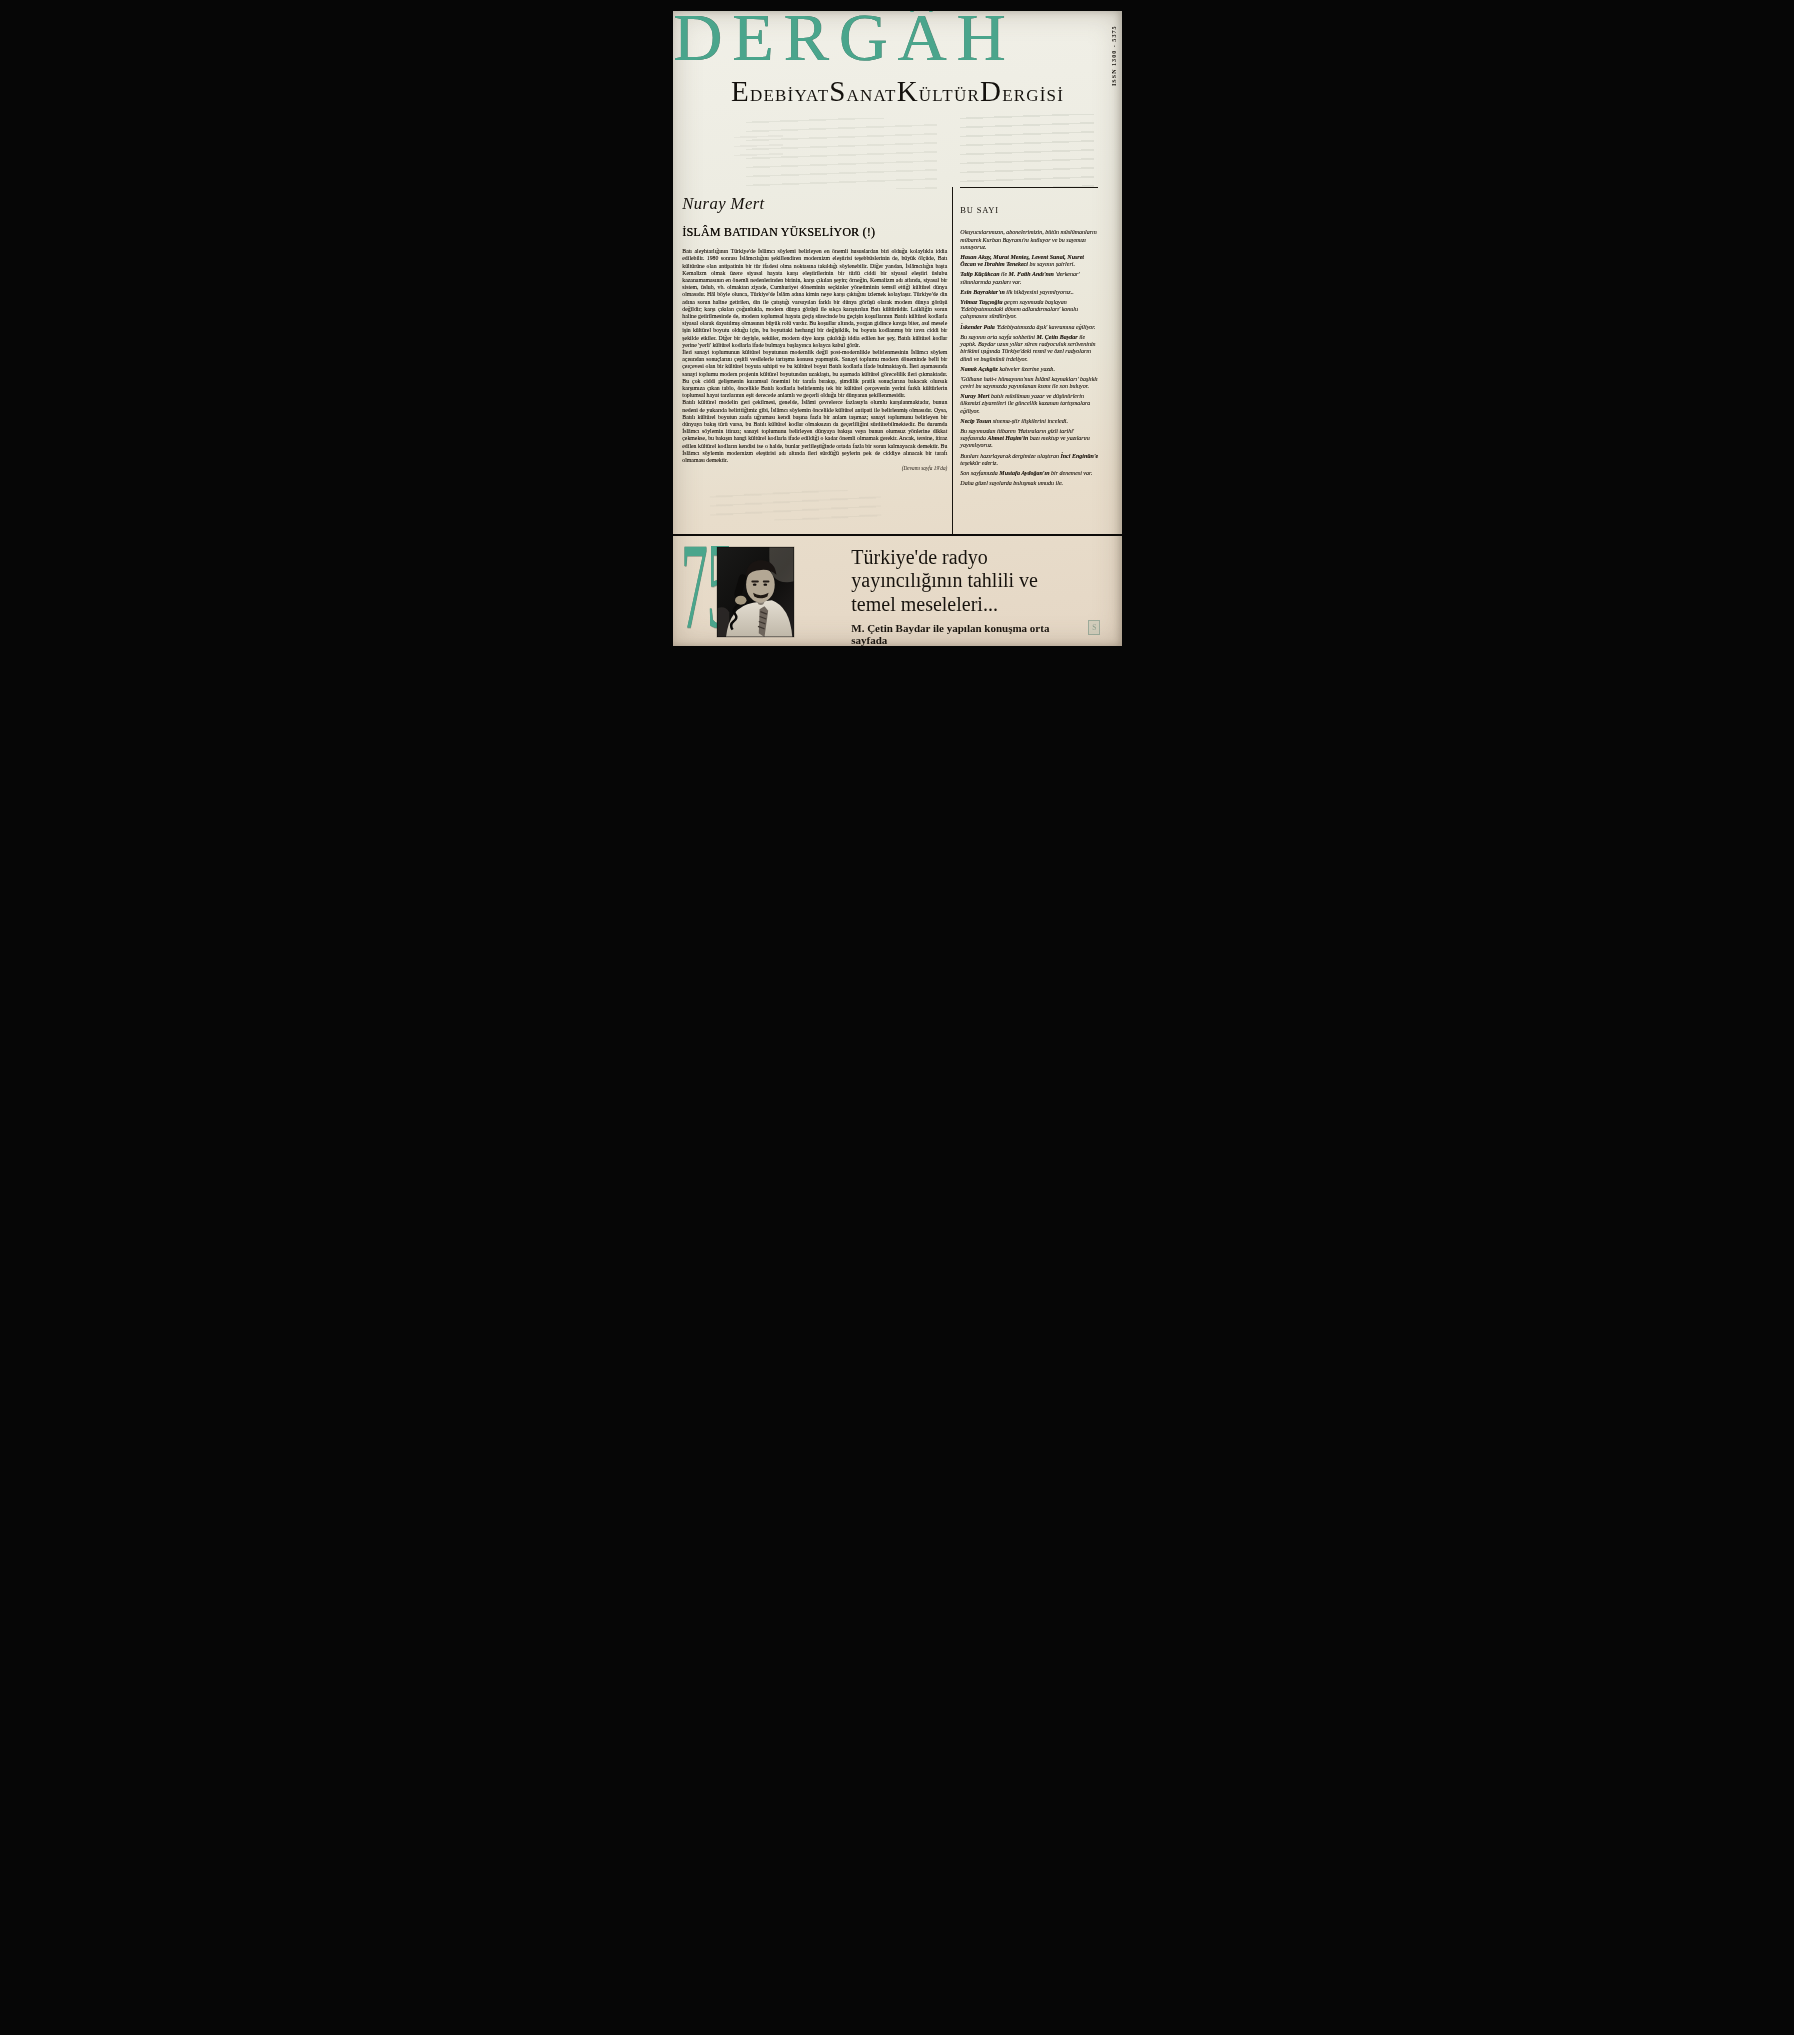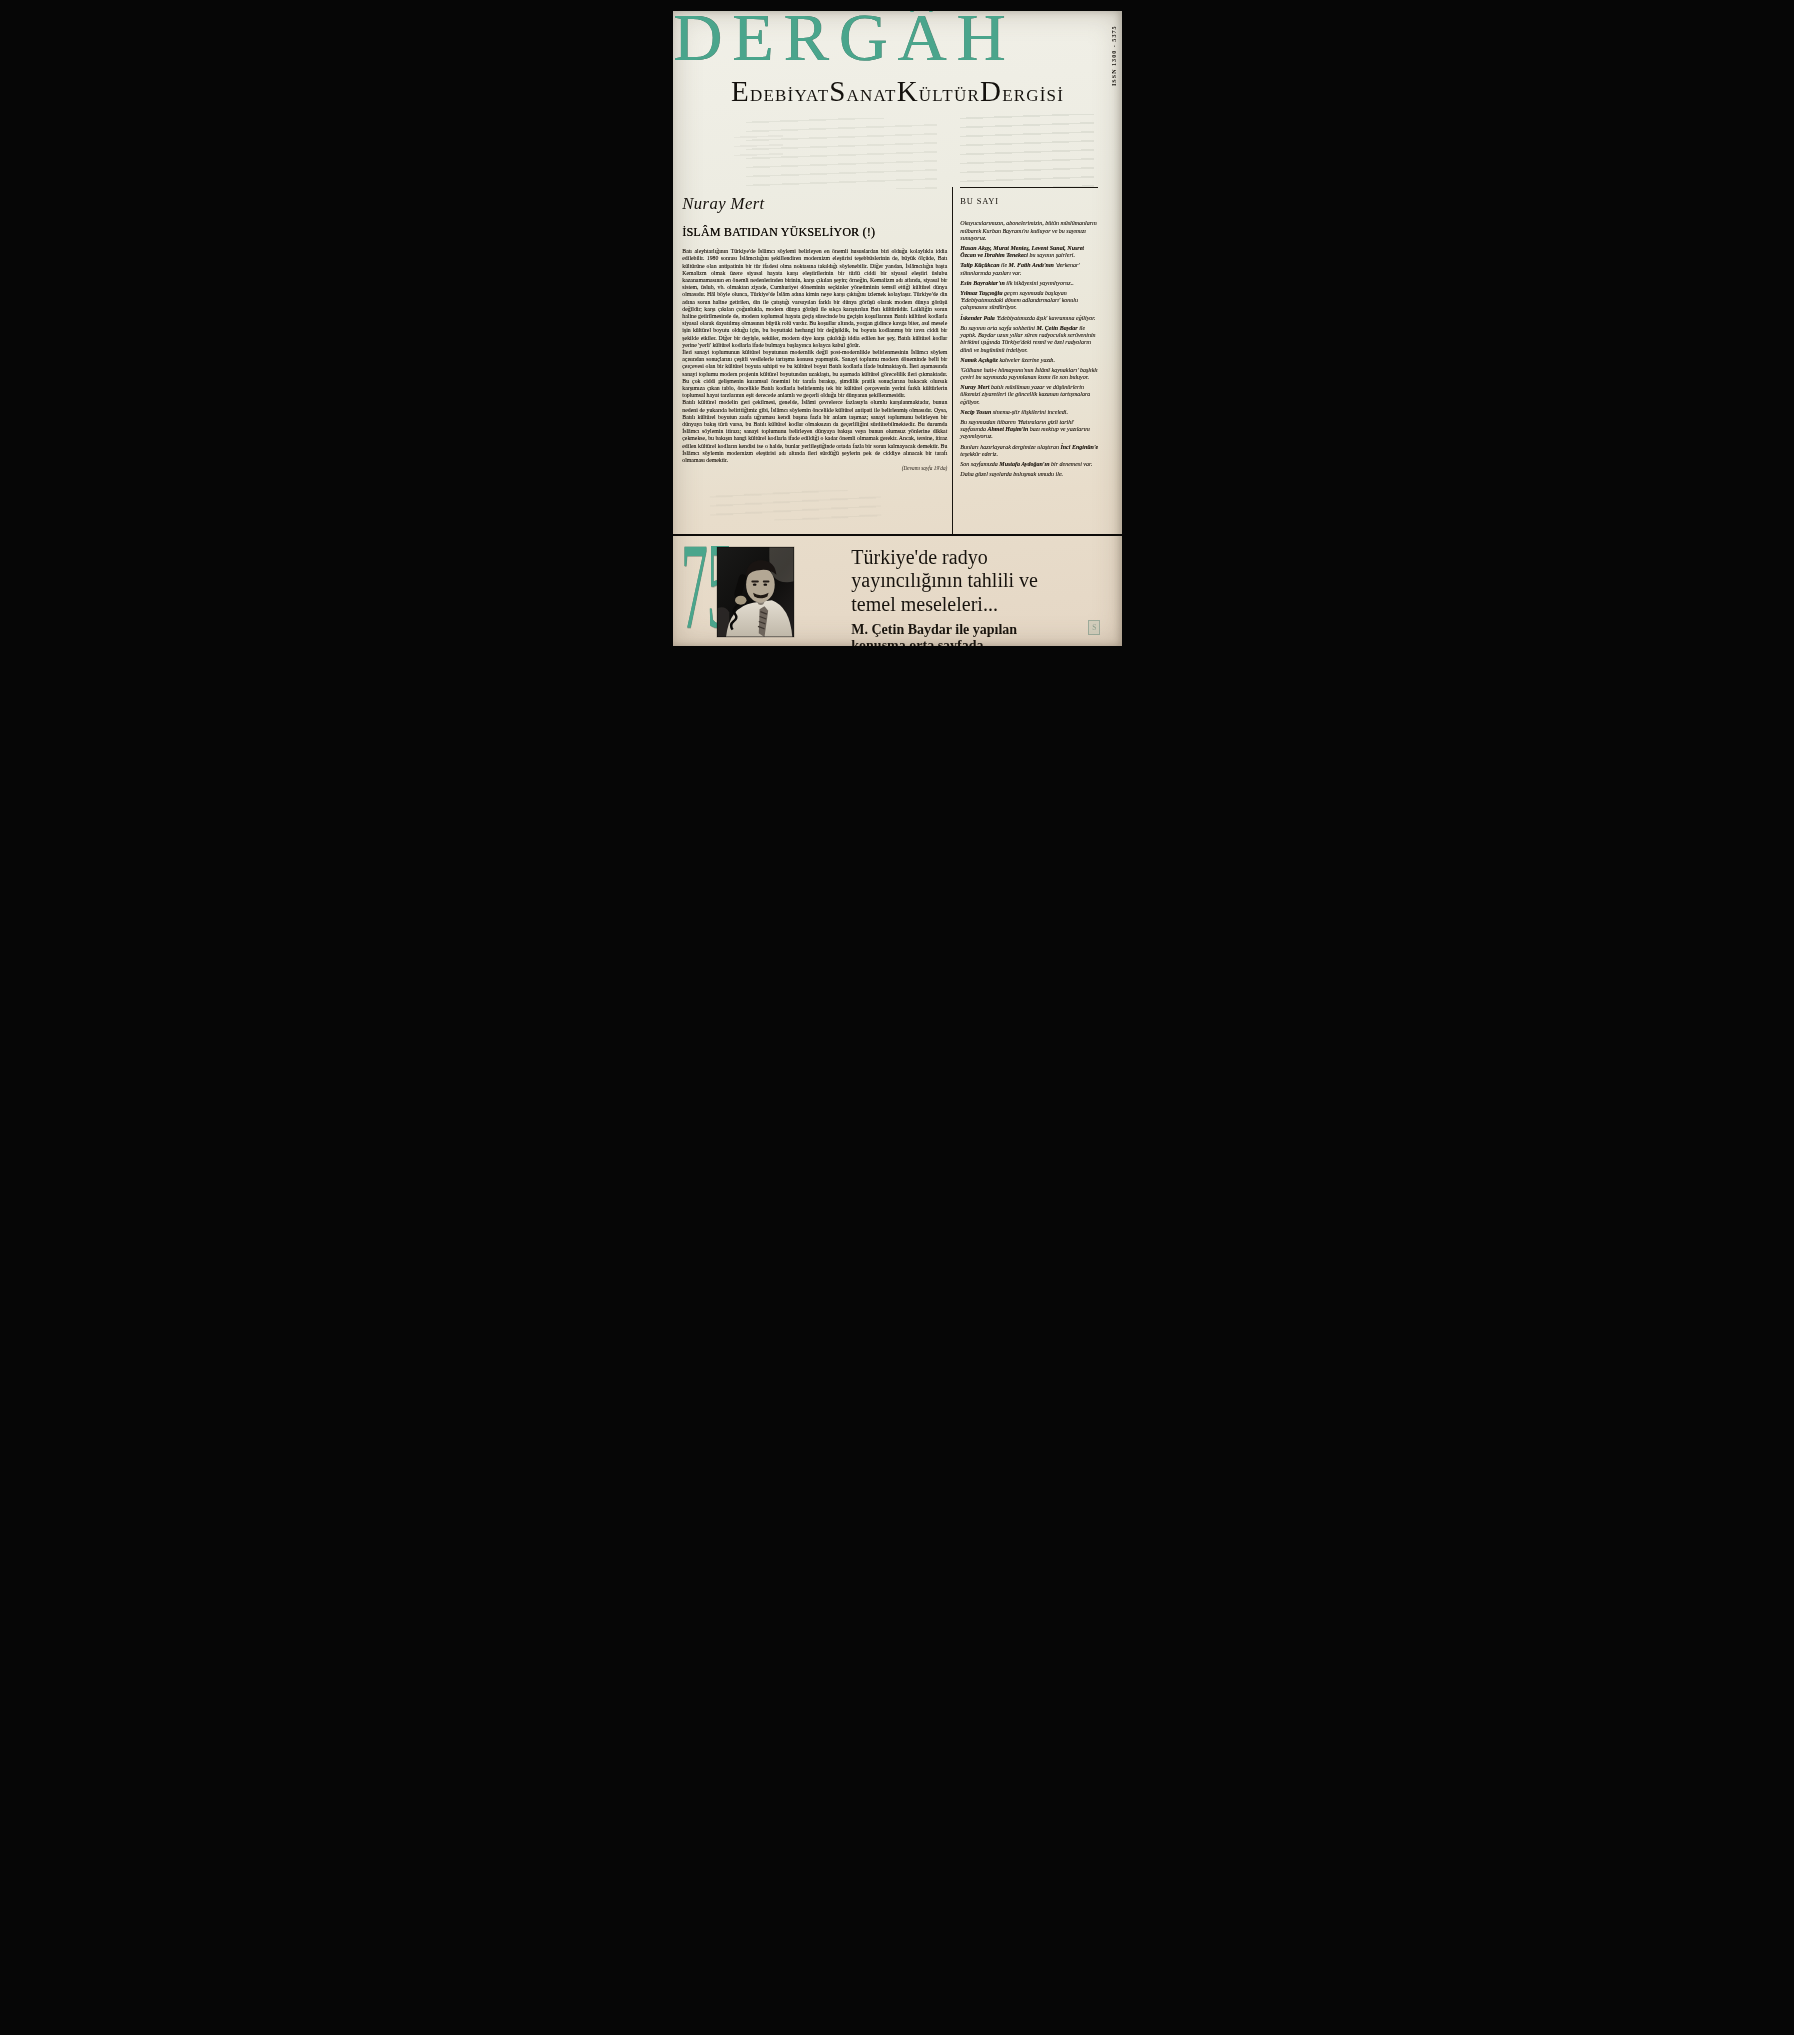--- a/index.html
+++ b/index.html
@@ -45,41 +45,41 @@
   .art-title{margin-top:11px;font-size:12px;letter-spacing:0.2px;color:#15110c;
     text-shadow:0.2px 0 0 #15110c;}
   .article-body{margin-top:8.5px;font-size:5.8px;line-height:7.2px;text-align:justify;
     color:#272019;text-shadow:0 0 0.2px rgba(35,28,20,.55);}
   .article-body p{margin:0;}
   .continuation{margin-top:1.2px;text-align:right;font-style:italic;font-size:5.3px;color:#272019;}
 
   
   .divider{position:absolute;left:279px;top:176px;width:0.8px;height:348px;background:#19150f;}
   .right-col{position:absolute;left:287px;top:176px;width:138px;color:var(--ink);}
-  .right-inner{border-top:0.8px solid #19150f;padding-top:8px;}
+  .right-inner{border-top:0.8px solid #19150f;padding-top:17px;}
   .busayi-h{font-size:8.5px;letter-spacing:0.8px;color:#15110c;}
   .busayi-list{margin-top:14.7px;}
   .busayi-list .item{font-style:italic;font-size:6px;line-height:7.3px;margin-top:2.8px;
     color:#272019;text-shadow:0 0 0.2px rgba(35,28,20,.5);}
   .busayi-list .item b{font-weight:700;}
 
   
   .rule{position:absolute;left:0;top:523px;width:100%;height:2.8px;background:#0d0b09;}
   .issue{
     position:absolute;left:8.1px;top:527px;
     font-size:122px;line-height:.78;color:var(--accent);
     transform:scaleX(.44);transform-origin:0 0;letter-spacing:-2.4px;
     text-shadow:0 0 0.8px rgba(18,66,50,.55),0.8px 0.8px 0 rgba(18,56,44,.3);
   }
   .photo{position:absolute;left:44px;top:536px;width:77px;height:90px;
     box-shadow:0 0 0 0.4px rgba(30,25,20,.35);}
   .headline{position:absolute;left:178px;top:535px;width:236px;
     font-size:20px;line-height:1.18;color:#17130e;}
   .caption{position:absolute;left:178px;top:611px;width:220px;
-    font-size:14px;font-weight:600;color:#1a150f;}
+    font-size:11px;font-weight:600;color:#1a150f;}
   .badge{position:absolute;left:415px;top:609px;width:10.2px;height:13.4px;
     border:0.4px solid rgba(60,110,95,.35);background:rgba(130,165,150,.18);
     display:flex;align-items:center;justify-content:center;
     font-size:7.3px;color:rgba(60,100,85,.45);}
 </style>
 </head>
 <body>
 
 <div class="scan">
   <div class="page">

